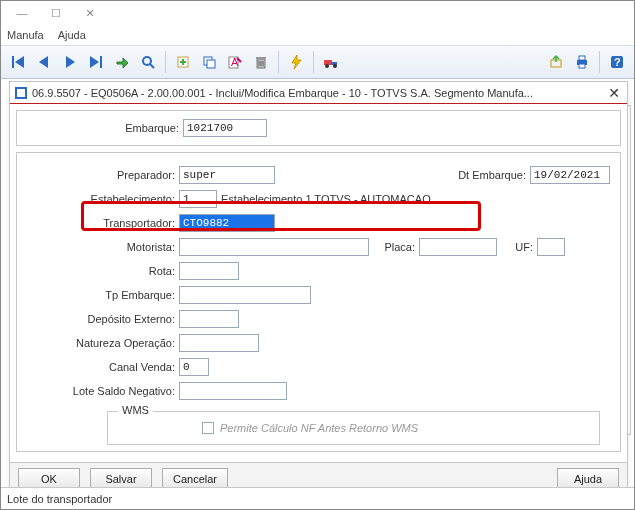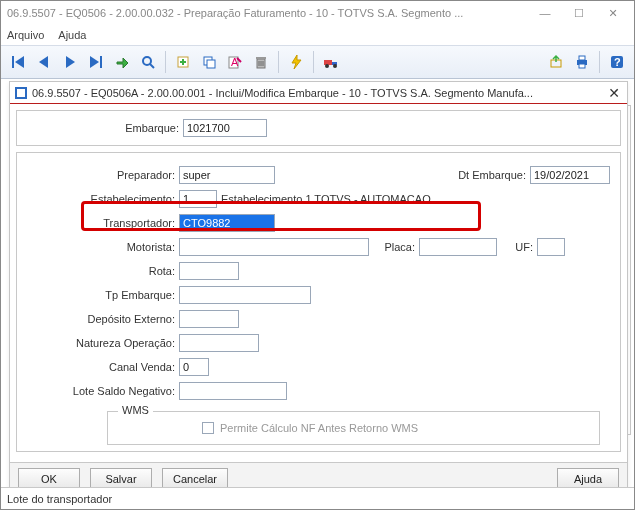--- a/index.html
+++ b/index.html
@@ -14,50 +14,49 @@
   .tsep { width: 1px; height: 22px; background: #c6cedb; margin: 0 4px; }
   .tspacer { flex: 1; }
   .modal-wrap { position: absolute; left: 8px; top: 80px; width: 619px; background: #fff; border: 1px solid #c5c5c5; box-shadow: 0 2px 5px rgba(0,0,0,0.08); }
   .modal-title { height: 22px; display: flex; align-items: center; padding: 0 4px; border-bottom: 1px solid #b91c1c; }
   .modal-title .icon { width: 14px; height: 14px; margin-right: 4px; display:inline-flex; align-items:center; justify-content:center;}
   .modal-title .t { flex: 1; color: #333; }
   .modal-title .close { width: 18px; height: 18px; display: flex; align-items: center; justify-content: center; font-size: 14px; color: #333; }
   .form-area { padding: 6px 6px 0 6px; }
   .top-row { height: 30px; border: 1px solid #c8c8c8; display: flex; align-items: center; padding: 17px 8px; background: #fff; }
   .lbl { text-align: right; padding-right: 4px; white-space: nowrap; color: #333; }
-  .inp { height: 18px; border: 1px solid #9aa7b8; background: #fff; padding: 0 3px; font-size: 11px; color: #222; }
+  .inp { height: 18px; border: 1px solid #9aa7b8; background: #fff; padding: 0 3px; font-size: 11px; color: #222; font-family: Liberation Mono, monospace; }
   .inp.sel { background: #1a73e8; color: #fff; }
   .panel { border: 1px solid #c8c8c8; margin-top: 6px; padding: 10px 10px 6px 10px; background: #fff; }
   .row { display: flex; align-items: center; height: 24px; }
   .highlight-box { position: absolute; border: 3px solid #d40000; border-radius: 4px; pointer-events: none; }
   .fieldset { border: 1px solid #c8c8c8; margin-top: 8px; padding: 10px 24px; position: relative; }
   .legend { position: absolute; top: -8px; left: 10px; background: #fff; padding: 0 4px; color: #333; }
   .chk { width: 12px; height: 12px; border: 1px solid #9aa7b8; background: #fff; display:inline-block; margin-right:6px; vertical-align:middle;}
   .btnbar { border-top: 1px solid #c8c8c8; background: #f3f3f3; height: 32px; display: flex; align-items: center; padding: 0 8px; gap: 10px; margin-top: 10px; }
   .btn { min-width: 62px; height: 22px; border: 1px solid #adadad; background: linear-gradient(#fdfdfd,#e8e8e8); display: flex; align-items: center; justify-content: center; padding: 0 10px; color: #222; }
   .statusbar { height: 22px; border-top: 1px solid #c8c8c8; background: #fff; display: flex; align-items: center; padding: 0 6px; color: #333; position:absolute; bottom:0; left:0; right:0;}
   .right-edge { position:absolute; right:3px; top:104px; width:14px; height:330px; border:1px solid #c8c8c8; border-left:none; background:#fff;}
   .static-text { color:#333; padding-left:4px; }
-  .disabled-text { color:#999; }
+  .disabled-text { color:#999;font-style:italic; }
   svg { display:block; }
 </style>
 </head>
 <body>
 
 <div class="window">
 
   <div class="titlebar">
-    <span class="title">06.9.5507 - EQ0506 - 2.00.00.032 - Preparação Faturamento - 10 - TOTVS S.A. Segmento ...</span>
     <div class="winbtn">—</div>
     <div class="winbtn">☐</div>
     <div class="winbtn">✕</div>
   </div>
 
   <div class="menubar">
-    <span>Arquivo</span>
+    <span>Manufa</span>
     <span>Ajuda</span>
   </div>
 
   <div class="toolbar">
     <div class="tbtn">
         <svg width="16" height="16">
           <rect x="2" y="2" width="2" height="12" fill="#2a6ac2"></rect>
           <polygon points="14,2 14,14 5,8" fill="#2a6ac2"></polygon>
         </svg>
       </div>

